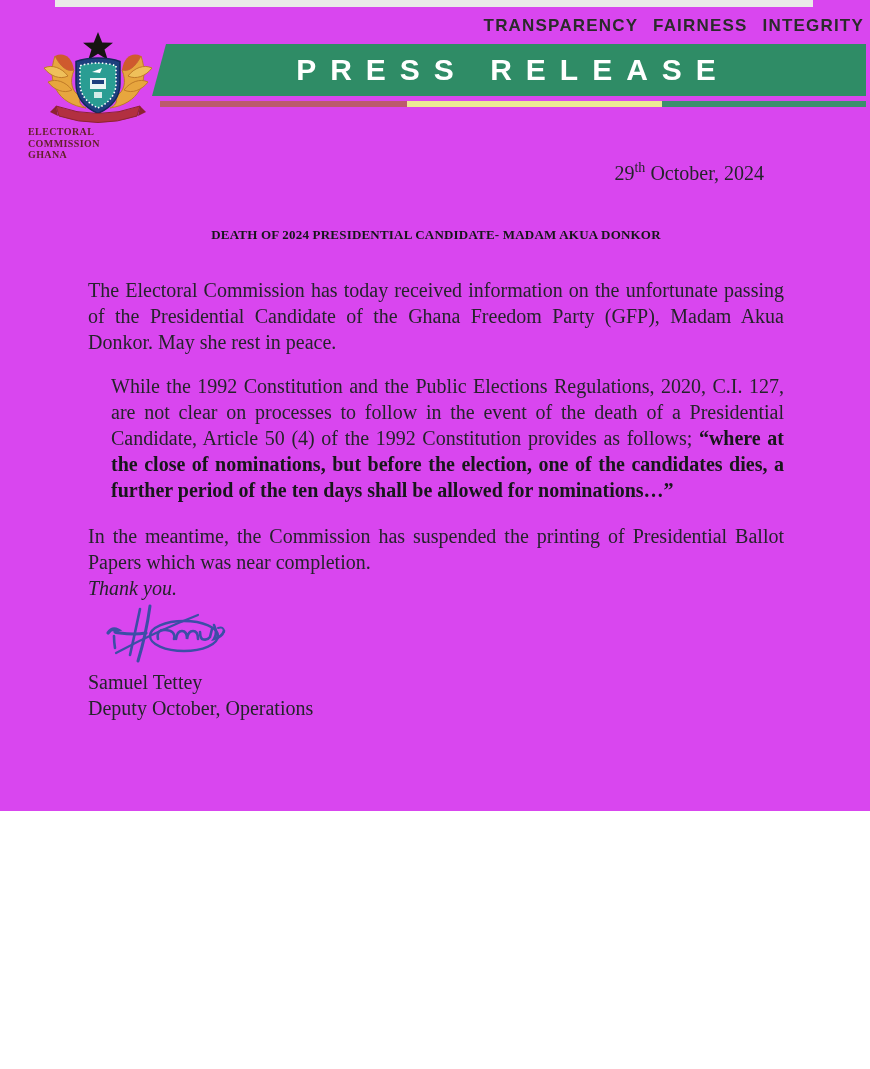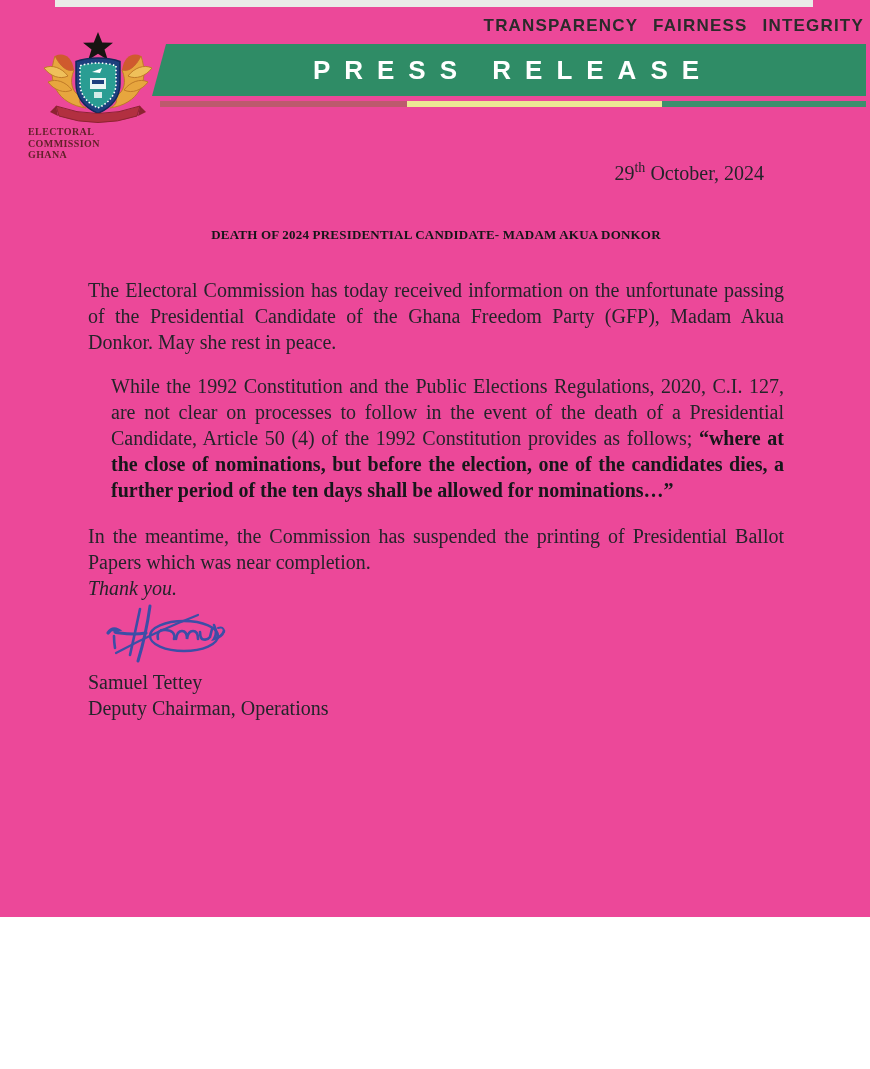--- a/index.html
+++ b/index.html
@@ -6,22 +6,22 @@
     --banner-green:#2f8c66;
     --stripe-red:#bc5a6d;
     --stripe-yellow:#ece894;
     --stripe-green:#3d8f6d;
     --signature-blue:#3c4ea6;
   }
   *{margin:0;padding:0;box-sizing:border-box;}
   html,body{background:#ffffff;}
   .page{
     position:relative;
-    width:870px;height:917px;
-    background:#ec4899;
+    width:870px;height:811px;
+    background:#d946ef;
     overflow:hidden;
     font-family:"Liberation Serif", serif;
     color:#24242a;
   }
   
   .scan-strip{
     position:absolute;left:55px;top:0;width:758px;height:7px;
     background:#eaeae8;
   }
   
@@ -32,21 +32,21 @@
     color:#2b2b2b;white-space:nowrap;
   }
   .banner{
     position:absolute;left:152px;top:44px;width:714px;height:52px;
     background:var(--banner-green);
     clip-path:polygon(14px 0,100% 0,100% 100%,0 100%);
     display:flex;align-items:center;justify-content:center;
   }
   .banner-title{
     font-family:"Liberation Sans", sans-serif;
-    font-weight:bold;font-size:26px;color:#ffffff;
+    font-weight:bold;font-size:30px;color:#ffffff;
     letter-spacing:14px;white-space:nowrap;
     transform:translateX(4px);
   }
   .tricolor{
     position:absolute;left:160px;top:101px;width:706px;height:6px;
     display:flex;
   }
   .tricolor .seg-red{width:247px;height:100%;background:var(--stripe-red);}
   .tricolor .seg-yellow{width:255px;height:100%;background:var(--stripe-yellow);}
   .tricolor .seg-green{width:204px;height:100%;background:var(--stripe-green);}
@@ -175,17 +175,17 @@
           <path d="M98,29 q0,5 2,7 q5,2 8,-2 l2,-8"></path>
           <path d="M112,22 q4,8 0,14 q8,-2 10,-8"></path>
           <ellipse cx="82" cy="33" rx="34" ry="15" stroke-width="2.4"></ellipse>
           <path d="M116,25 q6,-2 6,4" stroke-width="2"></path>
         </g>
       </svg>
     </div>
 
     <div class="sig-block">
       <div>Samuel Tettey</div>
-      <div>Deputy Chairman, Operations</div>
+      <div>Deputy October, Operations</div>
     </div>
 
   </div>
 </div>
 
 </body></html>

